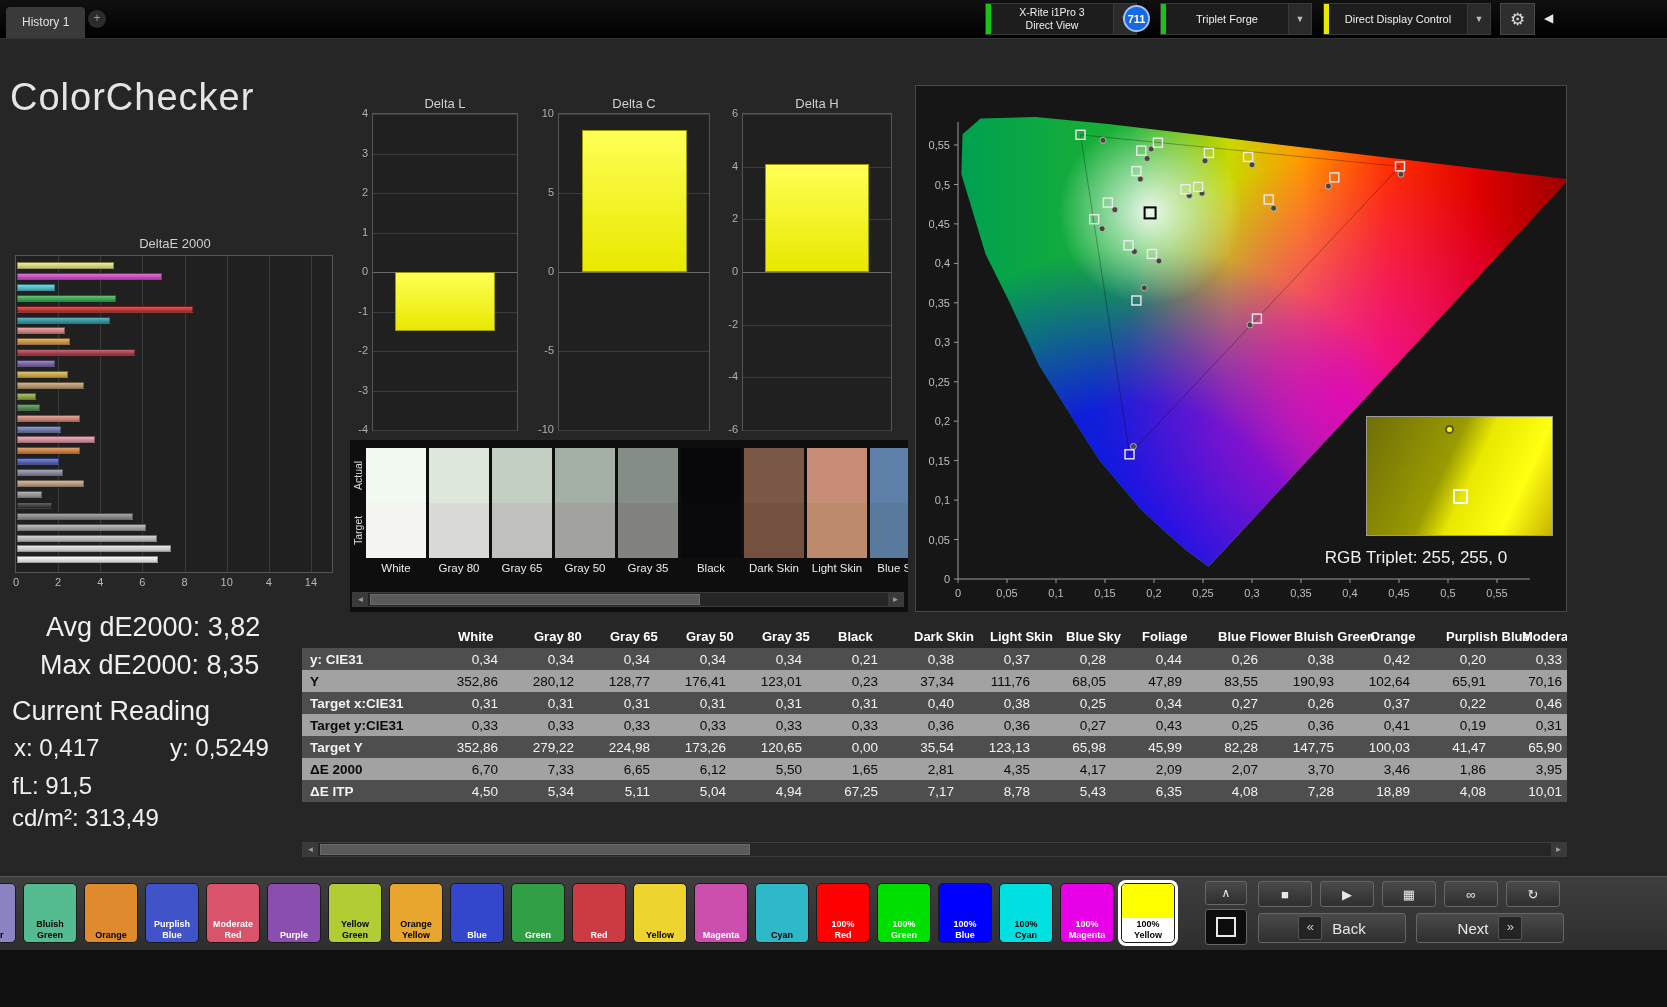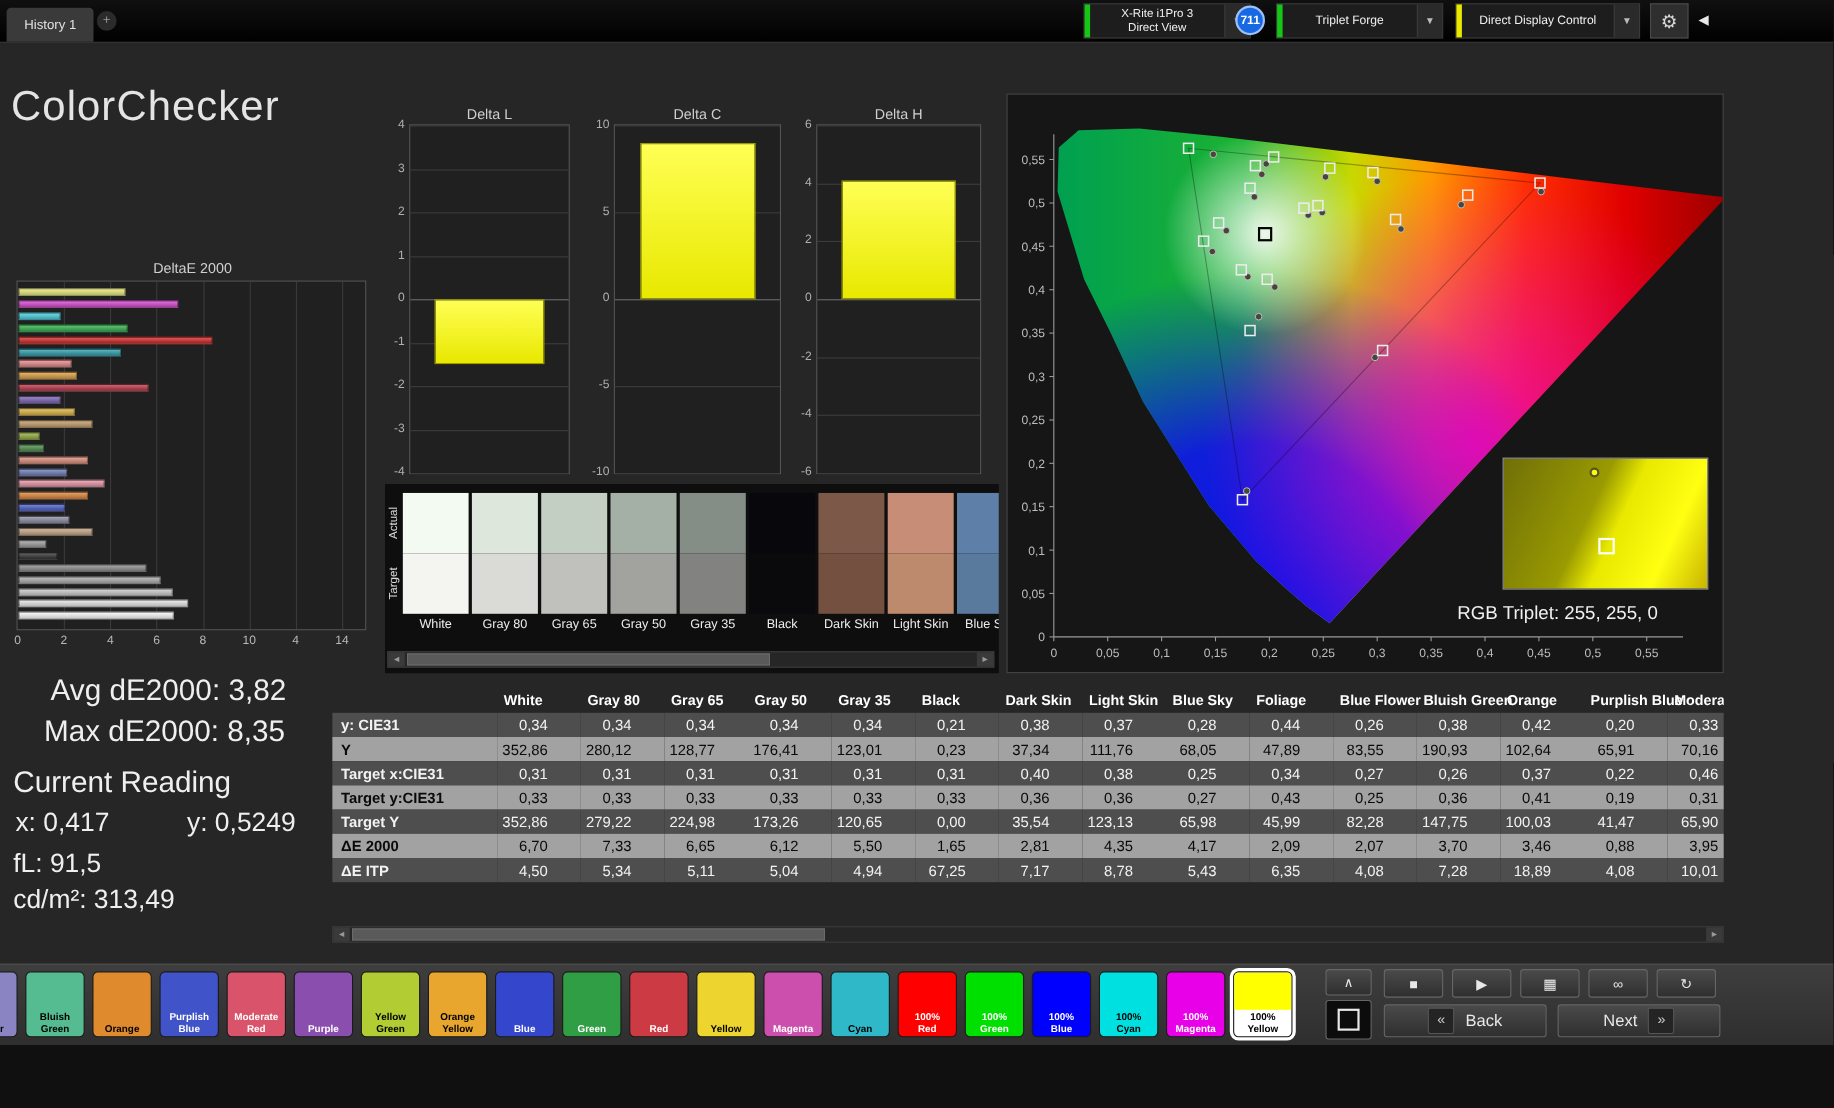--- a/index.html
+++ b/index.html
@@ -574,21 +574,21 @@
             <td>6,12</td>
             <td>5,50</td>
             <td>1,65</td>
             <td>2,81</td>
             <td>4,35</td>
             <td>4,17</td>
             <td>2,09</td>
             <td>2,07</td>
             <td>3,70</td>
             <td>3,46</td>
-            <td>0,88</td>
+            <td>1,86</td>
             <td>3,95</td>
           </tr>
           <tr class="dark">
             <td class="rl">ΔE ITP</td>
             <td>4,50</td>
             <td>5,34</td>
             <td>5,11</td>
             <td>5,04</td>
             <td>4,94</td>
             <td>67,25</td>

